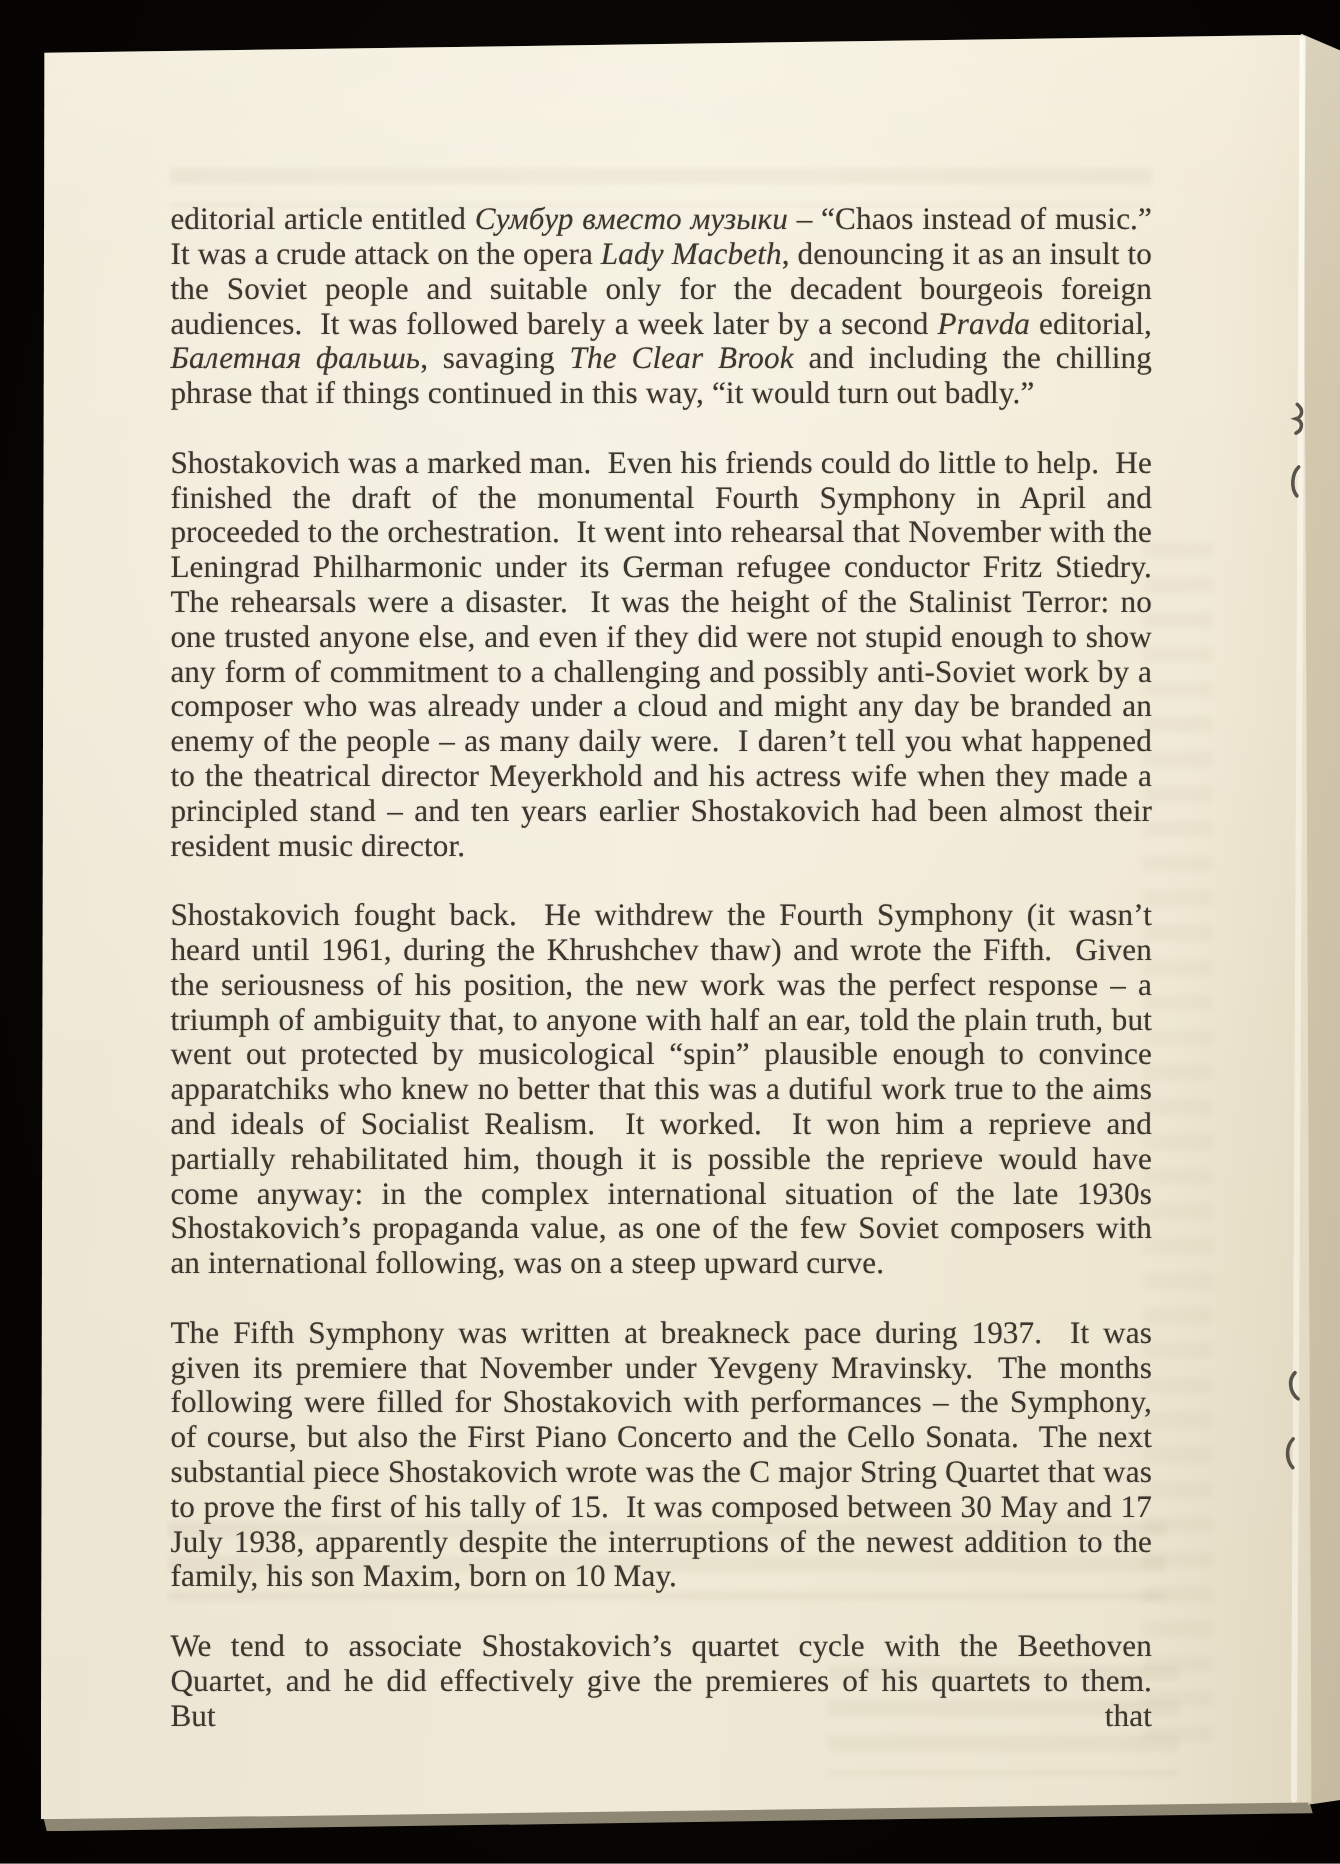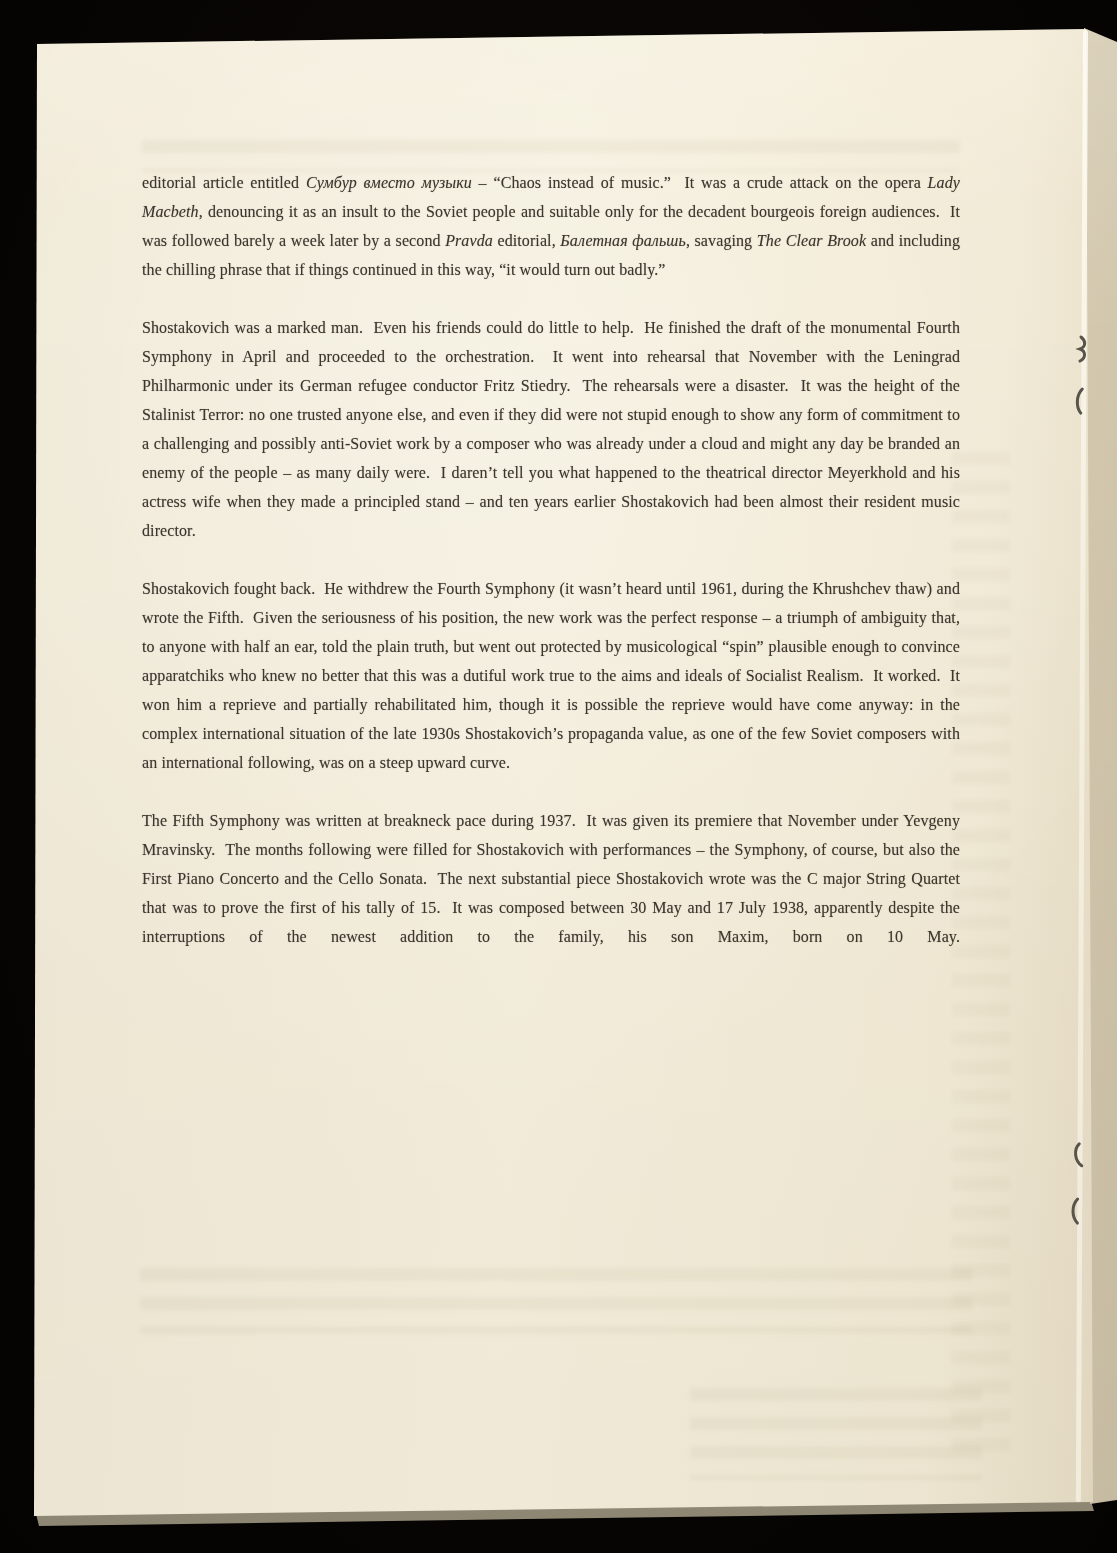--- a/index.html
+++ b/index.html
@@ -50,21 +50,21 @@
   .ghost{position:absolute;filter:blur(2px);opacity:.55;pointer-events:none;}
   .ghost-lines{background:repeating-linear-gradient(180deg, rgba(148,136,104,.14) 0 13px, rgba(0,0,0,0) 13px 29px);}
   .g1{left:142px;top:140px;width:818px;height:32px;}
   .g2{left:140px;top:1268px;width:832px;height:66px;}
   .g3{left:690px;top:1388px;width:292px;height:92px;}
   .g4{left:952px;top:452px;width:58px;height:1010px;opacity:.4;}
 
   
   .text-block{
     position:absolute;left:142px;top:168px;width:818px;
-    font-size:16px;line-height:29px;color:#3d362e;
+    font-size:26px;line-height:29px;color:#3d362e;
     text-shadow:0 0 1px rgba(61,54,46,.40);
     letter-spacing:.1px;
   }
   .text-block p{margin:0 0 29px 0;text-align:justify;white-space:pre-wrap;}
   .text-block p:last-child{text-align-last:justify;}
   .text-block i{font-style:italic;}
 
   
   .staple{position:absolute;width:14px;height:30px;}
   .staple svg{display:block;}
@@ -85,20 +85,21 @@
     <div class="ghost ghost-lines g1"></div>
     <div class="ghost ghost-lines g2"></div>
     <div class="ghost ghost-lines g3"></div>
     <div class="ghost ghost-lines g4"></div>
 
     <div class="text-block">
         <p><span>editorial article entitled </span><i>Сумбур вместо музыки</i><span> – “Chaos instead of music.”  It was a crude attack on the opera </span><i>Lady Macbeth</i><span>, denouncing it as an insult to the Soviet people and suitable only for the decadent bourgeois foreign audiences.  It was followed barely a week later by a second </span><i>Pravda</i><span> editorial, </span><i>Балетная фальшь</i><span>, savaging </span><i>The Clear Brook</i><span> and including the chilling phrase that if things continued in this way, “it would turn out badly.”</span></p>
         <p><span>Shostakovich was a marked man.  Even his friends could do little to help.  He finished the draft of the monumental Fourth Symphony in April and proceeded to the orchestration.  It went into rehearsal that November with the Leningrad Philharmonic under its German refugee conductor Fritz Stiedry.  The rehearsals were a disaster.  It was the height of the Stalinist Terror: no one trusted anyone else, and even if they did were not stupid enough to show any form of commitment to a challenging and possibly anti-Soviet work by a composer who was already under a cloud and might any day be branded an enemy of the people – as many daily were.  I daren’t tell you what happened to the theatrical director Meyerkhold and his actress wife when they made a principled stand – and ten years earlier Shostakovich had been almost their resident music director.</span></p>
         <p><span>Shostakovich fought back.  He withdrew the Fourth Symphony (it wasn’t heard until 1961, during the Khrushchev thaw) and wrote the Fifth.  Given the seriousness of his position, the new work was the perfect response – a triumph of ambiguity that, to anyone with half an ear, told the plain truth, but went out protected by musicological “spin” plausible enough to convince apparatchiks who knew no better that this was a dutiful work true to the aims and ideals of Socialist Realism.  It worked.  It won him a reprieve and partially rehabilitated him, though it is possible the reprieve would have come anyway: in the complex international situation of the late 1930s Shostakovich’s propaganda value, as one of the few Soviet composers with an international following, was on a steep upward curve.</span></p>
         <p><span>The Fifth Symphony was written at breakneck pace during 1937.  It was given its premiere that November under Yevgeny Mravinsky.  The months following were filled for Shostakovich with performances – the Symphony, of course, but also the First Piano Concerto and the Cello Sonata.  The next substantial piece Shostakovich wrote was the C major String Quartet that was to prove the first of his tally of 15.  It was composed between 30 May and 17 July 1938, apparently despite the interruptions of the newest addition to the family, his son Maxim, born on 10 May.</span></p>
+        <p><span>We tend to associate Shostakovich’s quartet cycle with the Beethoven Quartet, and he did effectively give the premieres of his quartets to them.  But that</span></p>
       </div>
   </div>
 
   <div class="crease"></div>
 
   <span class="staple s1">
     <svg width="14" height="30" viewBox="0 0 14 30">
         <path d="M7 3 C 12 7, 12 13, 6 15 C 12 17, 12 24, 6 27" stroke="#59544a" stroke-width="3" fill="none" stroke-linecap="round"></path>
       </svg>
   </span>

